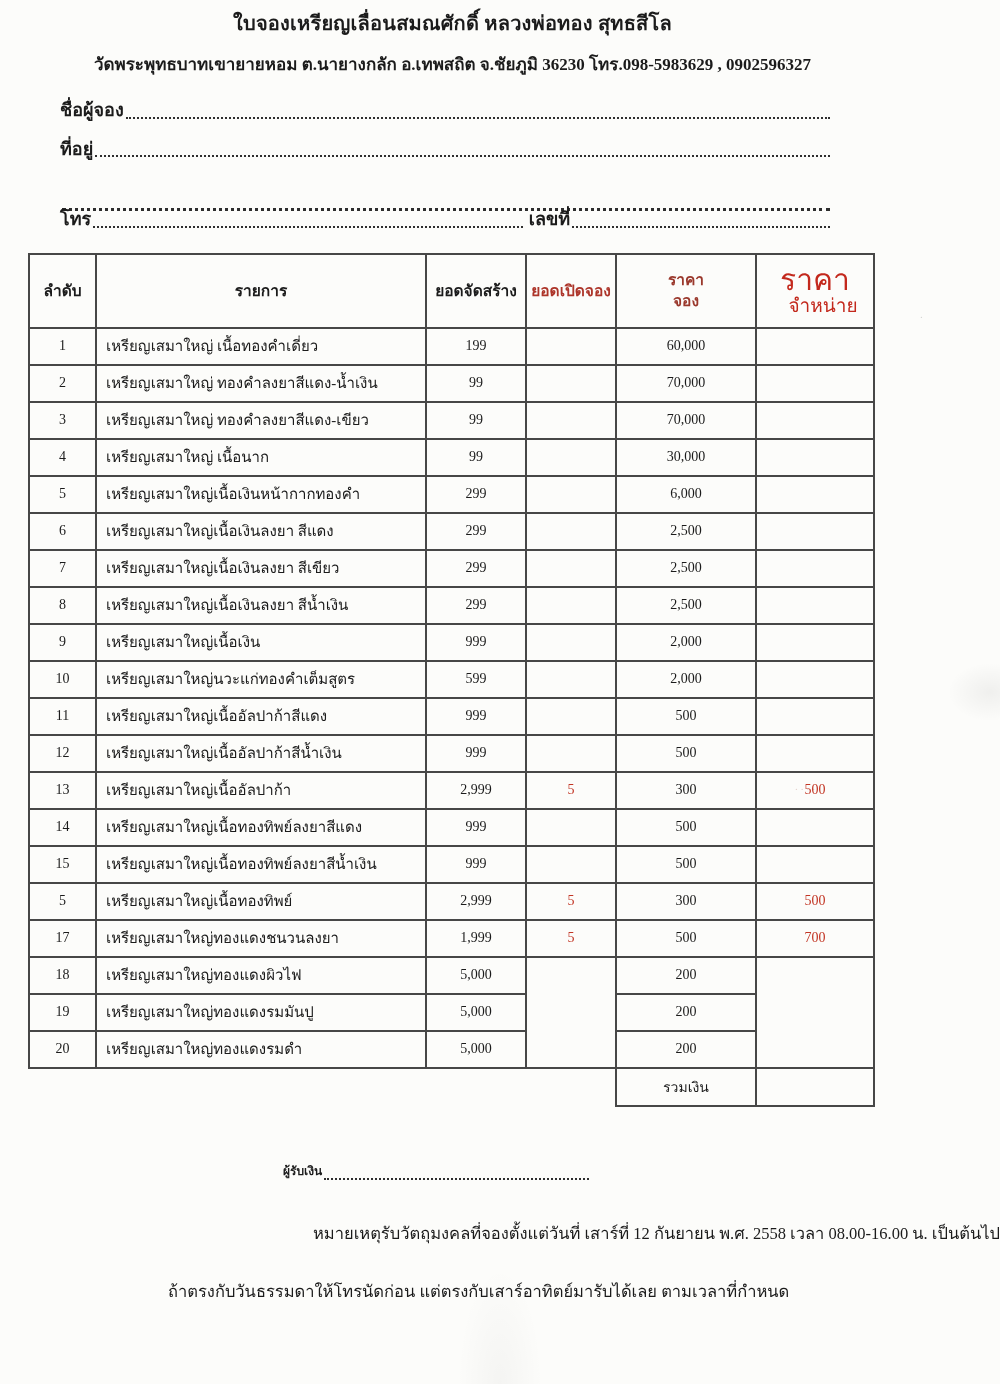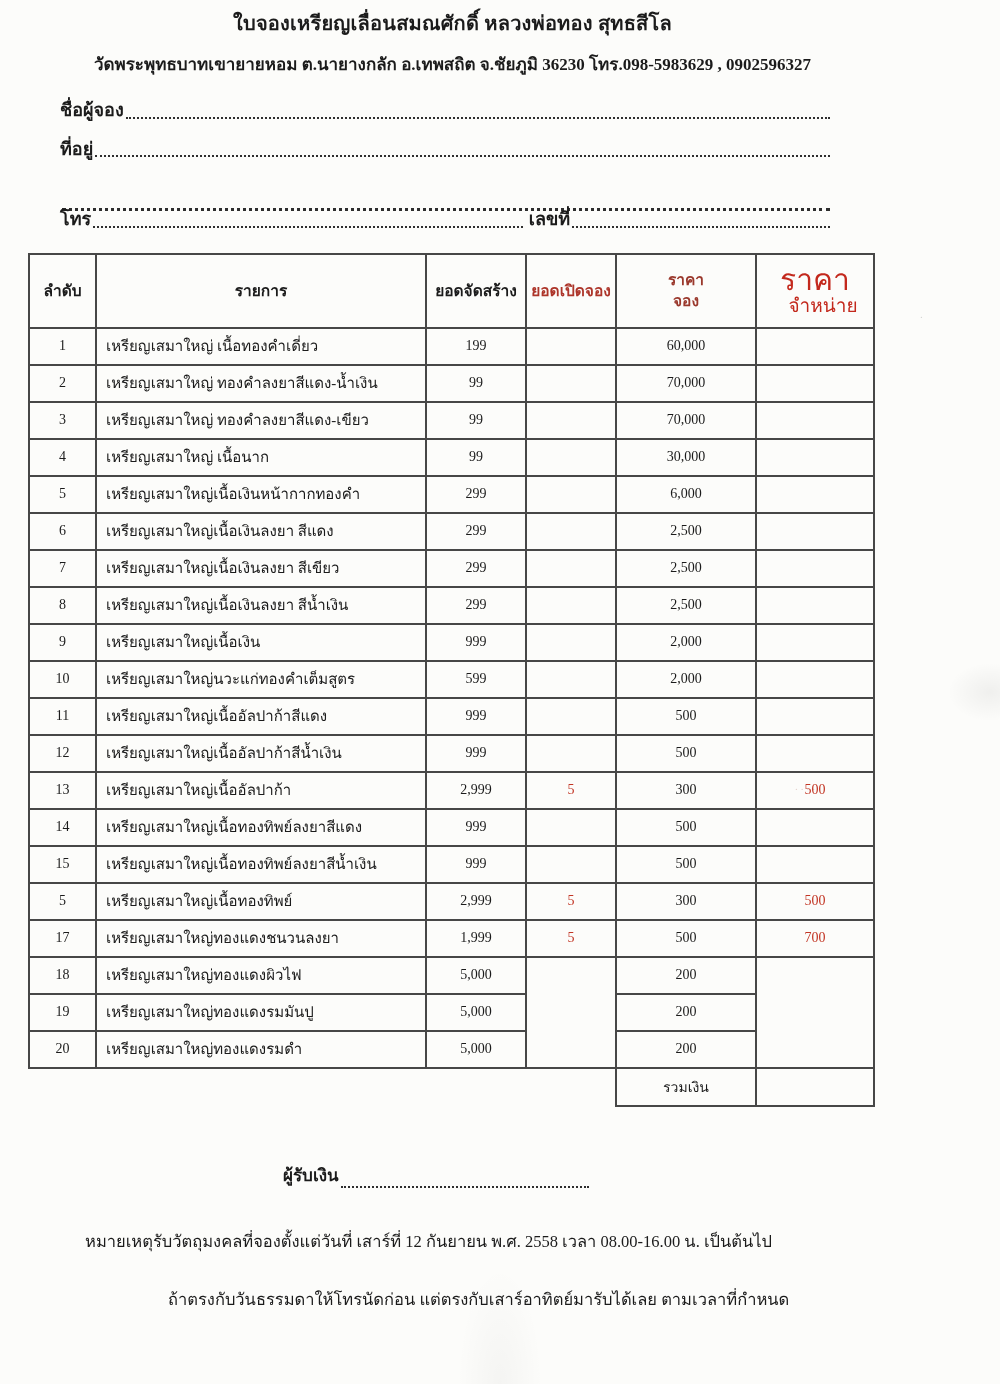--- a/index.html
+++ b/index.html
@@ -47,24 +47,24 @@
   .c-open{color:#c23524;font-size:26px;font-weight:500;line-height:1;}
   .c-sale{color:#c23524;font-size:26px;font-weight:500;line-height:1;}
   .total-row td{height:34px;}
   .total-row .spacer{border:none;background:transparent;}
   .c-total-label{font-size:15.5px;font-weight:700;border-radius:17px;}
   
   .smudge{position:absolute;color:rgba(160,90,80,.28);font-size:11px;letter-spacing:3px;filter:blur(.6px);}
   .smudge.gray{color:rgba(90,90,90,.25);}
   
   .receiver{display:flex;align-items:flex-end;margin:54px 0 0 283px;width:308px;}
-  .receiver .lbl{white-space:nowrap;font-size:17px;font-weight:600;}
+  .receiver .lbl{white-space:nowrap;font-size:12px;font-weight:600;}
   .receiver .dots{border-bottom:2.5px dotted #2e2e2e;}
   .note{font-size:16.5px;font-weight:500;}
-  .note1{margin:40px 0 0 85px;}
+  .note1{margin:40px 0 0 85px;text-align:right;}
   .note2{margin:32px 0 0 168px;}
 </style>
 </head>
 <body>
 
 <div class="page">
 
   <div class="head-block">
     <div class="doc-title">ใบจองเหรียญเลื่อนสมณศักดิ์ หลวงพ่อทอง สุทธสีโล</div>
     <div class="doc-address">วัดพระพุทธบาทเขายายหอม ต.นายางกลัก อ.เทพสถิต จ.ชัยภูมิ 36230  โทร.098-5983629 , 0902596327</div>

